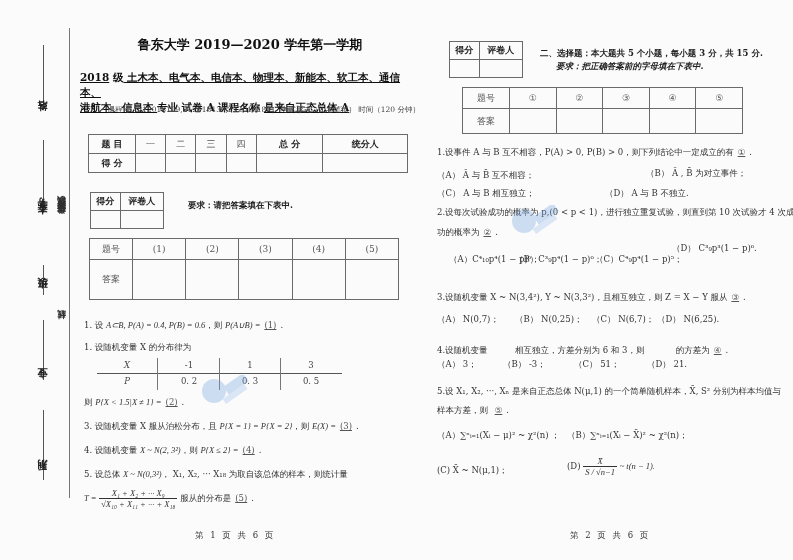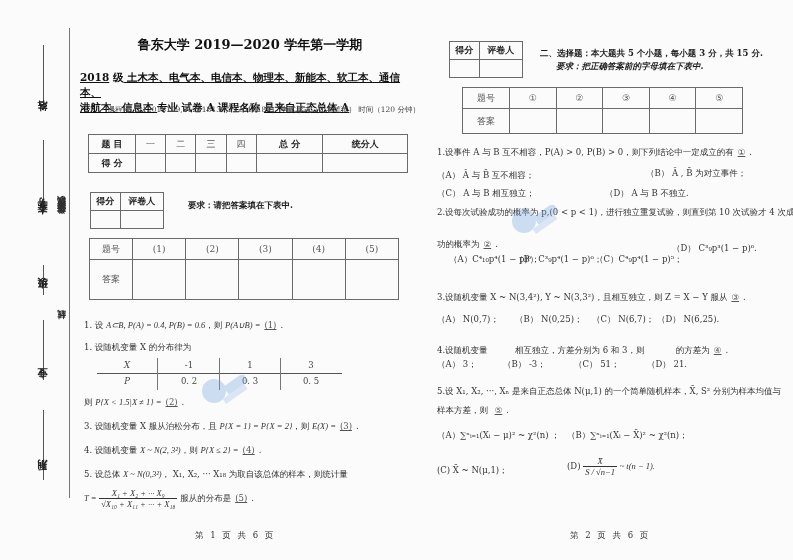--- a/index.html
+++ b/index.html
@@ -217,21 +217,21 @@
 
   <div class="abs qtext" style="left:437px;top:147px;">
     <span>1.设事件 A 与 B 互不相容，P(A) &gt; 0, P(B) &gt; 0，则下列结论中一定成立的有</span><span class="blank">①</span>.
   </div>
   <div class="abs qtext" style="left:437px;top:170px;">（A） Ā 与 B̄ 互不相容；</div>
   <div class="abs qtext" style="left:605px;top:168px;margin-left:41px;">（B） Ā , B̄ 为对立事件；</div>
   <div class="abs qtext" style="left:437px;top:188px;">（C） A 与 B 相互独立；</div>
   <div class="abs qtext" style="left:605px;top:188px;">（D） A 与 B 不独立.</div>
 
   <div class="abs qtext" style="left:437px;top:207px;">2.设每次试验成功的概率为 p,(0 &lt; p &lt; 1)，进行独立重复试验，则直到第 10 次试验才 4 次成</div>
-  <div class="abs qtext" style="left:437px;top:239px;">
+  <div class="abs qtext" style="left:437px;top:227px;">
     <span>功的概率为</span><span class="blank">②</span>.
   </div>
   <div class="abs qtext" style="left:437px;top:254px;margin-left:12px;">（A）C⁴₁₀p⁴(1 − p)⁶；</div>
   <div class="abs qtext" style="left:515px;top:254px;">（B）C³₉p⁴(1 − p)⁶；</div>
   <div class="abs qtext" style="left:595px;top:254px;">（C）C⁴₉p⁴(1 − p)⁵；</div>
   <div class="abs qtext" style="left:672px;top:243px;">（D） C³₉p³(1 − p)⁶.</div>
 
   <div class="abs qtext" style="left:437px;top:292px;">
     <span>3.设随机变量 X ~ N(3,4²), Y ~ N(3,3²)，且相互独立，则 Z = X − Y 服从</span><span class="blank">③</span>.
   </div>

